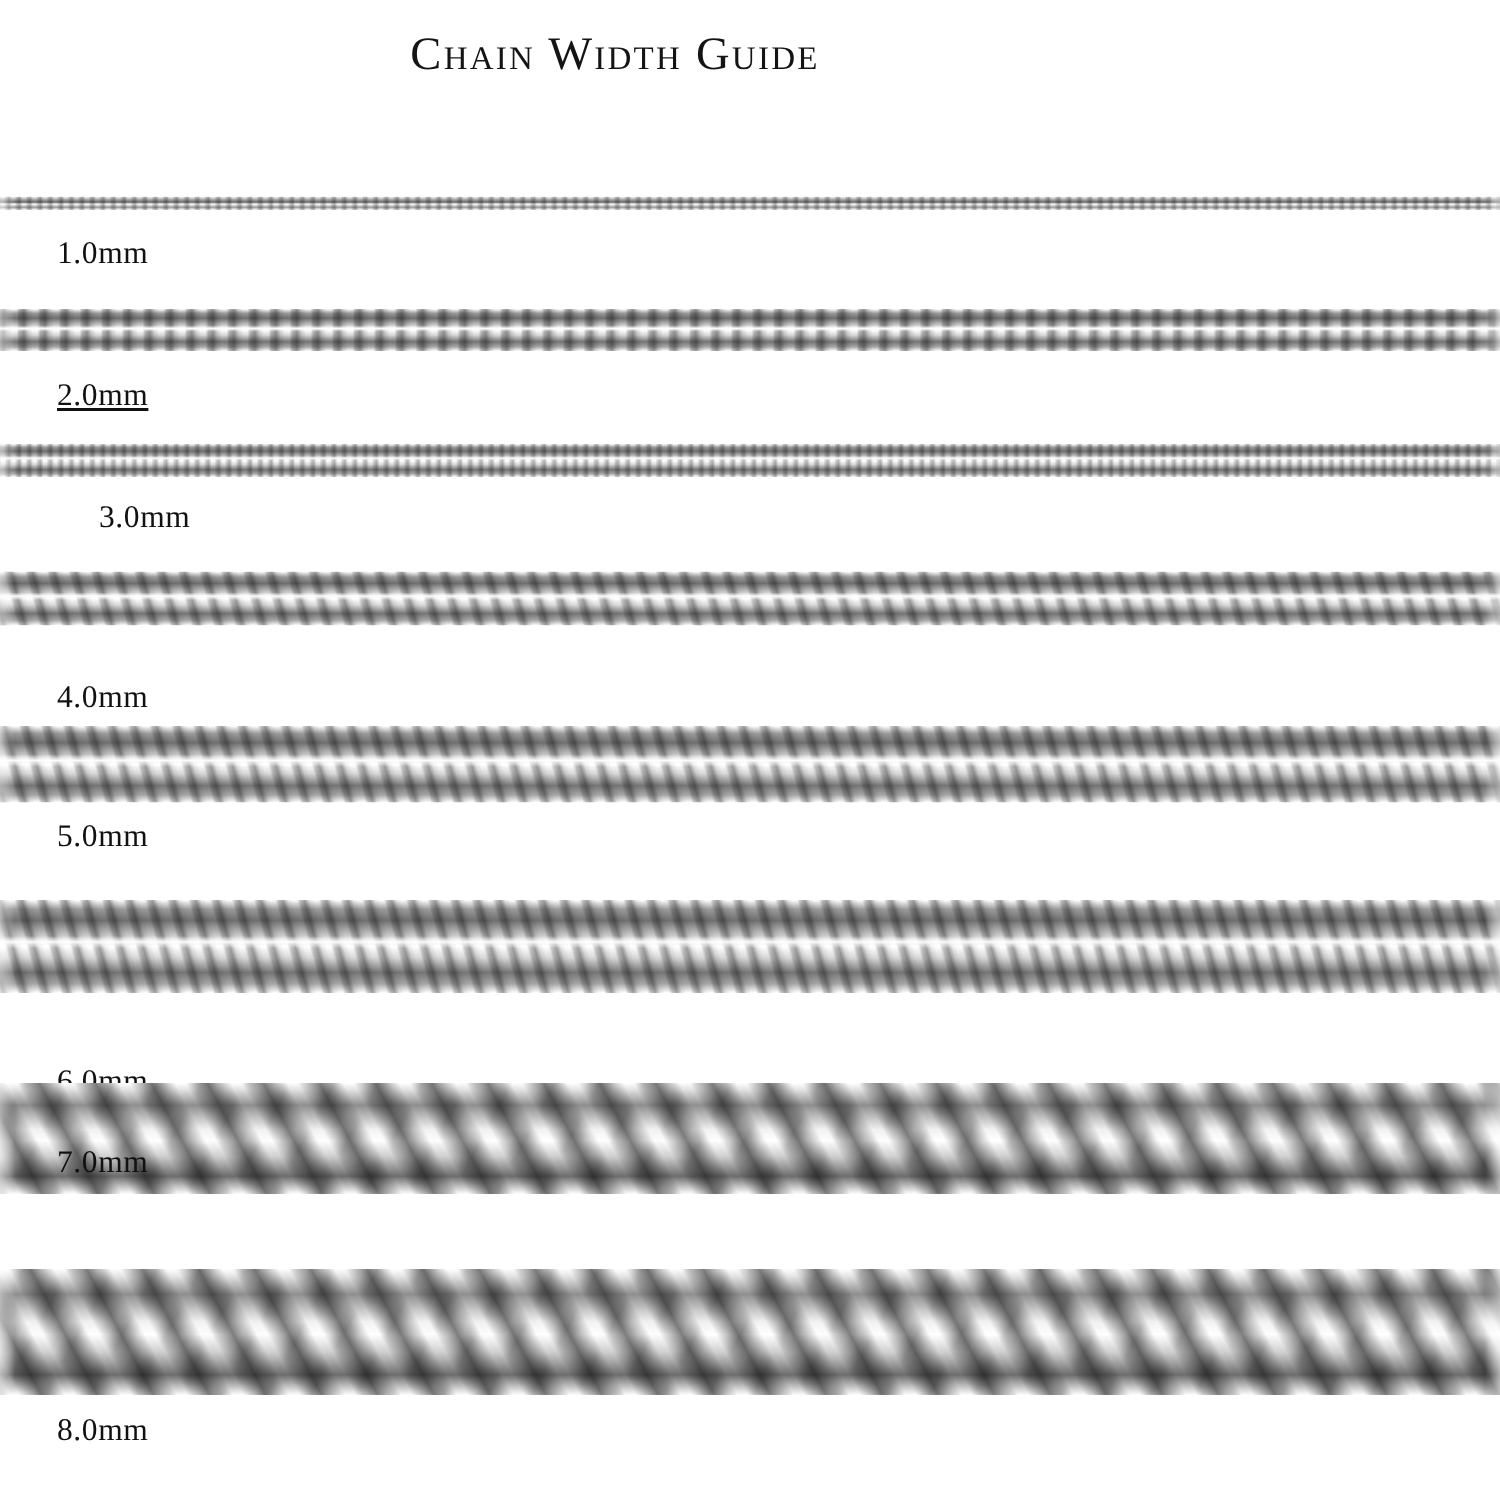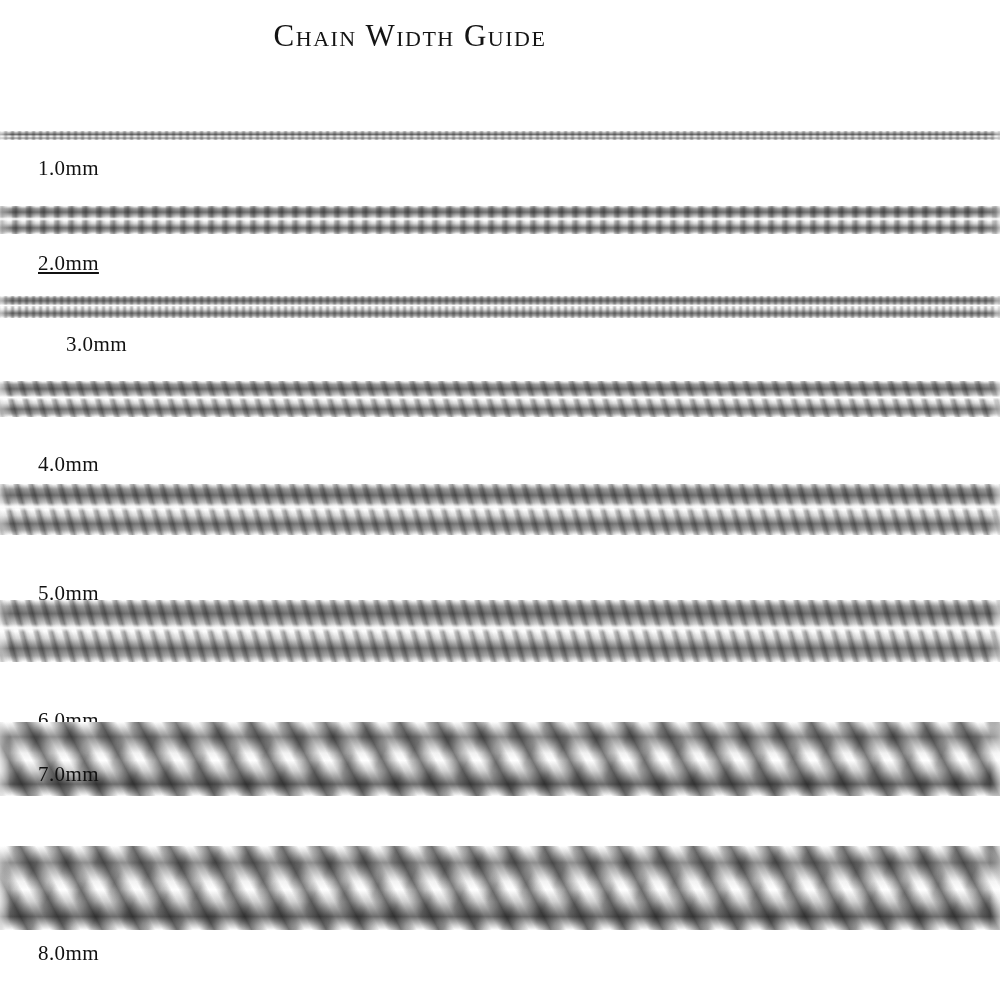--- a/index.html
+++ b/index.html
@@ -233,21 +233,21 @@
 <div class="chain-row">
   <div class="chain-strip" style="top:484px;height:51px;">
     <div class="metal">
       <div class="shade"></div>
       <div class="links-snake-wide"></div>
       <div class="gloss"></div>
       <div class="edge-fade-l"></div>
       <div class="edge-fade-r"></div>
     </div>
   </div>
-  <div class="chain-label" style="top:545px;margin-top:36px;">5.0mm</div>
+  <div class="chain-label" style="top:545px;">5.0mm</div>
 </div>
 
 <div class="chain-row">
   <div class="chain-strip" style="top:600px;height:62px;">
     <div class="metal">
       <div class="shade"></div>
       <div class="links-snake-wide"></div>
       <div class="gloss"></div>
       <div class="edge-fade-l"></div>
       <div class="edge-fade-r"></div>

